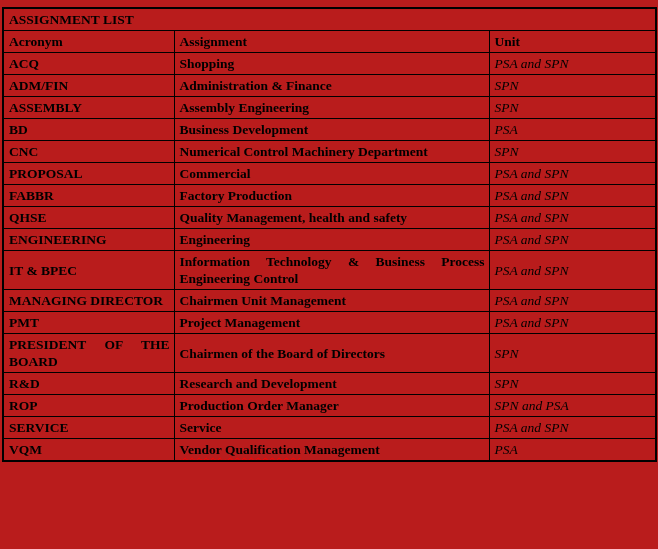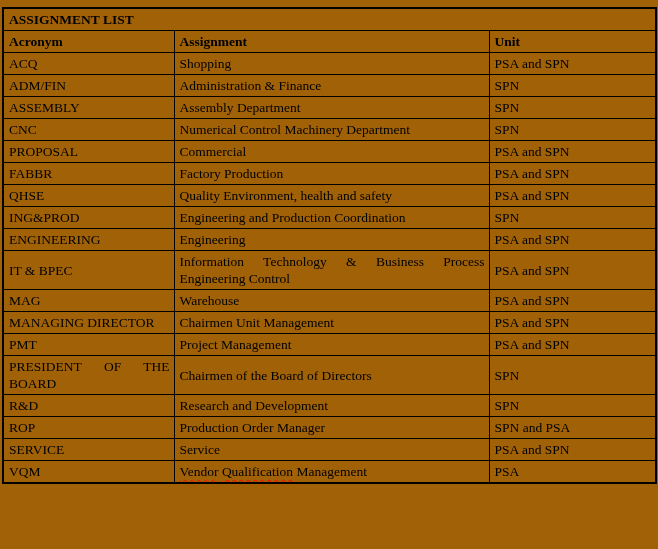--- a/index.html
+++ b/index.html
@@ -3,21 +3,21 @@
 <meta charset="utf-8">
 <style>
   html, body {
     margin: 0;
     padding: 0;
     background: #ffffff;
   }
   .page {
     width: 658px;
     height: 549px;
-    background: #a16207;
+    background: #b91c1c;
     overflow: hidden;
     font-family: "Liberation Serif", serif;
     color: #000000;
   }
   table.assignment-table {
     border-collapse: collapse;
     table-layout: fixed;
     width: 653px;
     margin: 7px 0 0 2px;
     border: 2px solid #000000;
@@ -34,23 +34,25 @@
   td.title-cell {
     font-weight: bold;
     text-align: left;
   }
   td.header-cell {
     font-weight: bold;
     margin-top: 32px;
   }
   td.col-acronym, td.col-assignment {
     text-align: justify;
+    font-weight: bold;
   }
   td.col-seat {
     text-align: left;
+    font-style: italic;
   }
   .spellcheck {
     text-decoration-line: underline;
     text-decoration-style: wavy;
     text-decoration-color: #ff0000;
     text-decoration-thickness: 1px;
     text-underline-offset: 3px;
   }
 </style>
 </head>
@@ -78,61 +80,56 @@
           <td class="col-assignment">Shopping</td>
           <td class="col-seat">PSA and SPN</td>
         </tr>
         <tr>
           <td class="col-acronym">ADM/FIN</td>
           <td class="col-assignment">Administration &amp; Finance</td>
           <td class="col-seat">SPN</td>
         </tr>
         <tr>
           <td class="col-acronym">ASSEMBLY</td>
-          <td class="col-assignment">Assembly Department</td>
+          <td class="col-assignment">Assembly Engineering</td>
           <td class="col-seat">SPN</td>
+        </tr>
+        <tr>
+          <td class="col-acronym">BD</td>
+          <td class="col-assignment">Business Development</td>
+          <td class="col-seat">PSA</td>
         </tr>
         <tr>
           <td class="col-acronym">CNC</td>
           <td class="col-assignment">Numerical Control Machinery Department</td>
           <td class="col-seat">SPN</td>
         </tr>
         <tr>
           <td class="col-acronym">PROPOSAL</td>
           <td class="col-assignment">Commercial</td>
           <td class="col-seat">PSA and SPN</td>
         </tr>
         <tr>
           <td class="col-acronym">FABBR</td>
           <td class="col-assignment">Factory Production</td>
           <td class="col-seat">PSA and SPN</td>
         </tr>
         <tr>
           <td class="col-acronym">QHSE</td>
-          <td class="col-assignment">Quality Environment, health and safety</td>
+          <td class="col-assignment">Quality Management, health and safety</td>
           <td class="col-seat">PSA and SPN</td>
-        </tr>
-        <tr>
-          <td class="col-acronym">ING&amp;PROD</td>
-          <td class="col-assignment">Engineering and Production Coordination</td>
-          <td class="col-seat">SPN</td>
         </tr>
         <tr>
           <td class="col-acronym">ENGINEERING</td>
           <td class="col-assignment">Engineering</td>
           <td class="col-seat">PSA and SPN</td>
         </tr>
         <tr>
           <td class="col-acronym">IT &amp; BPEC</td>
           <td class="col-assignment">Information Technology &amp; Business Process Engineering Control</td>
-          <td class="col-seat">PSA and SPN</td>
-        </tr>
-        <tr>
-          <td class="col-acronym">MAG</td>
-          <td class="col-assignment">Warehouse</td>
           <td class="col-seat">PSA and SPN</td>
         </tr>
         <tr>
           <td class="col-acronym">MANAGING DIRECTOR</td>
           <td class="col-assignment">Chairmen Unit Management</td>
           <td class="col-seat">PSA and SPN</td>
         </tr>
         <tr>
           <td class="col-acronym">PMT</td>
           <td class="col-assignment">Project Management</td>

